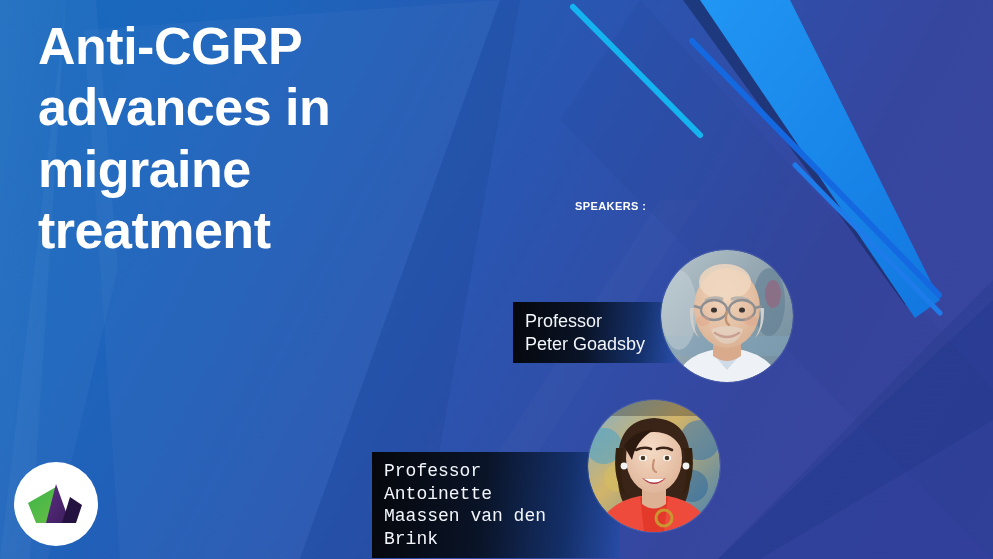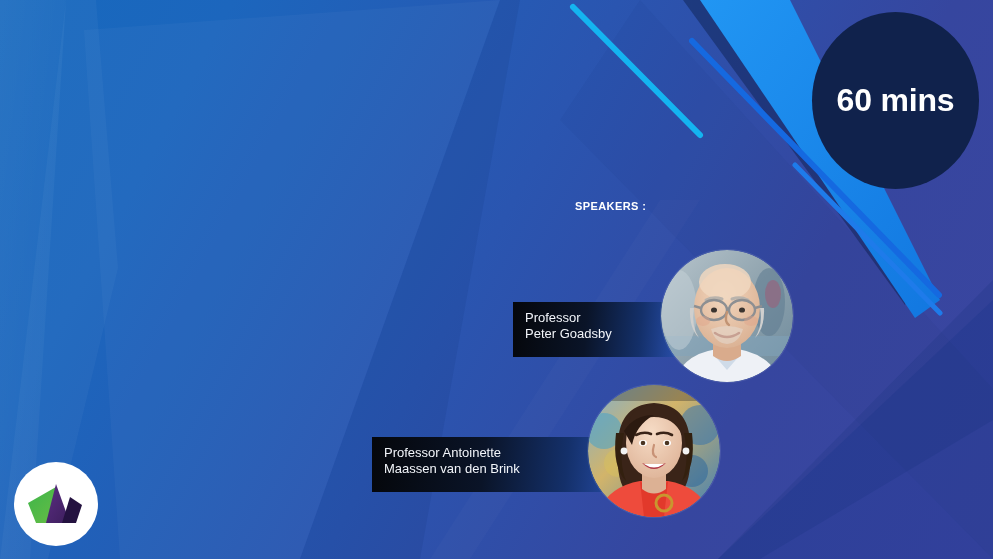--- a/index.html
+++ b/index.html
@@ -61,30 +61,30 @@
     top: 200px;
     color: #ffffff;
     font-size: 11px;
     font-weight: 700;
     letter-spacing: 0.4px;
   }
 
   
   .speaker { position: absolute; }
   .speaker-1 { left: 513px; top: 250px; width: 280px; height: 138px; }
-  .speaker-2 { left: 372px; top: 385px; width: 348px; height: 138px; }
+  .speaker-2 { left: 372px; top: 400px; width: 348px; height: 138px; font-family: Liberation Mono, monospace; }
 
   .name-plate {
     position: absolute;
     left: 0;
     top: 52px;
-    padding: 8px 22px 14px 12px;
+    padding: 8px 22px 8px 12px;
     background: linear-gradient(95deg, #05070b 0%, #0a1428 45%, #14306a 78%, rgba(30,78,170,0.55) 100%);
     color: #f2f5fa;
-    font-size: 13px;
+    font-size: 18px;
     line-height: 1.25;
     font-weight: 400;
     white-space: pre-line;
     z-index: 1;
   }
   .speaker-1 .name-plate { width: 128px; }
   .speaker-2 .name-plate { width: 214px; }
 
   .avatar {
     position: absolute;
@@ -159,24 +159,25 @@
       <polygon points="700,0 790,0 940,300 915,318" fill="url(#gBand)"></polygon>
 
       <line x1="573" y1="7" x2="700" y2="135" stroke="#14B4F0" stroke-width="6" stroke-linecap="round"></line>
 
       <line x1="692" y1="41" x2="939" y2="295" stroke="#1569E0" stroke-width="6" stroke-linecap="round"></line>
 
       <line x1="795" y1="165" x2="940" y2="313" stroke="#1E7BEA" stroke-width="5" stroke-linecap="round"></line>
     </svg>
   </div>
 
-
-  <div class="badge">
-    <span class="badge-text">60 mins</span>
-  </div>
+  <div class="title">Anti-CGRP
+advances in
+migraine
+treatment</div>
+
 
   <div class="speakers-label">SPEAKERS :</div>
 
   <div class="speaker speaker-1">
     <div class="name-plate">Professor
 Peter Goadsby</div>
     <div class="avatar">
       <svg viewBox="0 0 132 132" xmlns="http://www.w3.org/2000/svg">
         <defs>
           <clipPath id="clip1">

